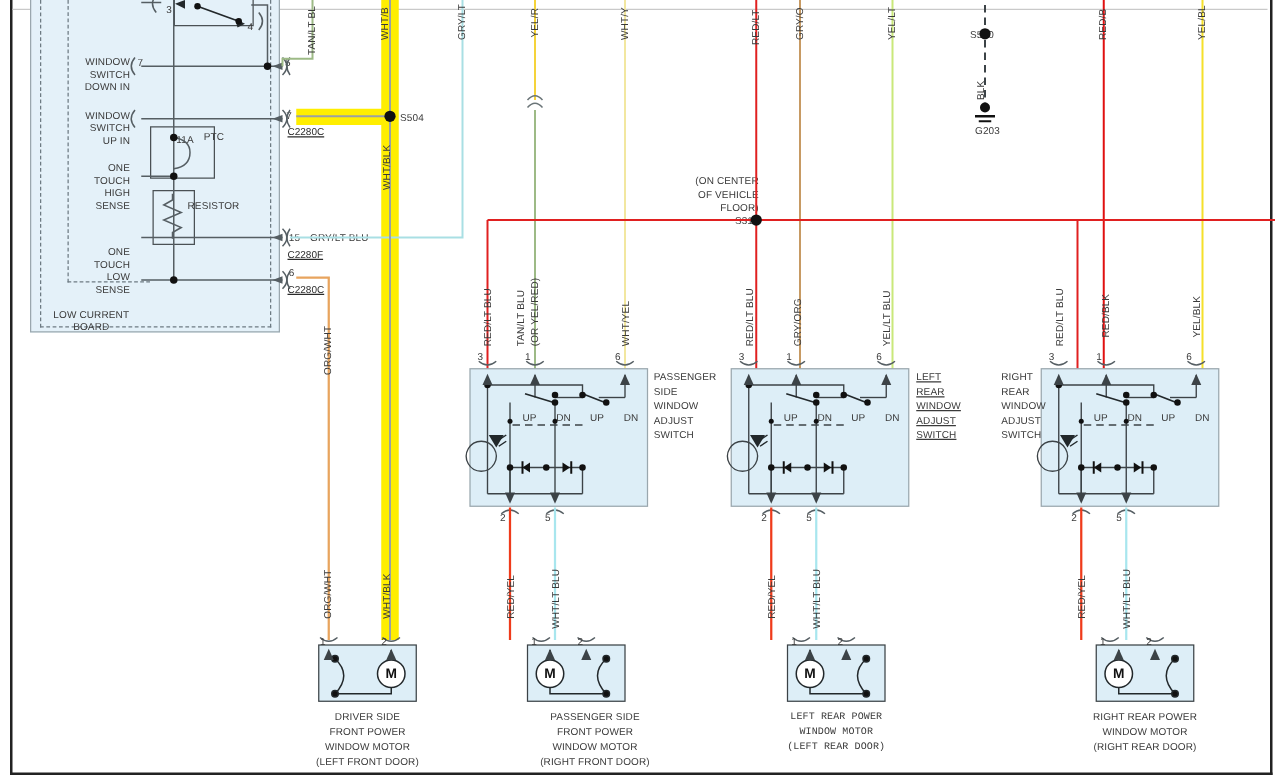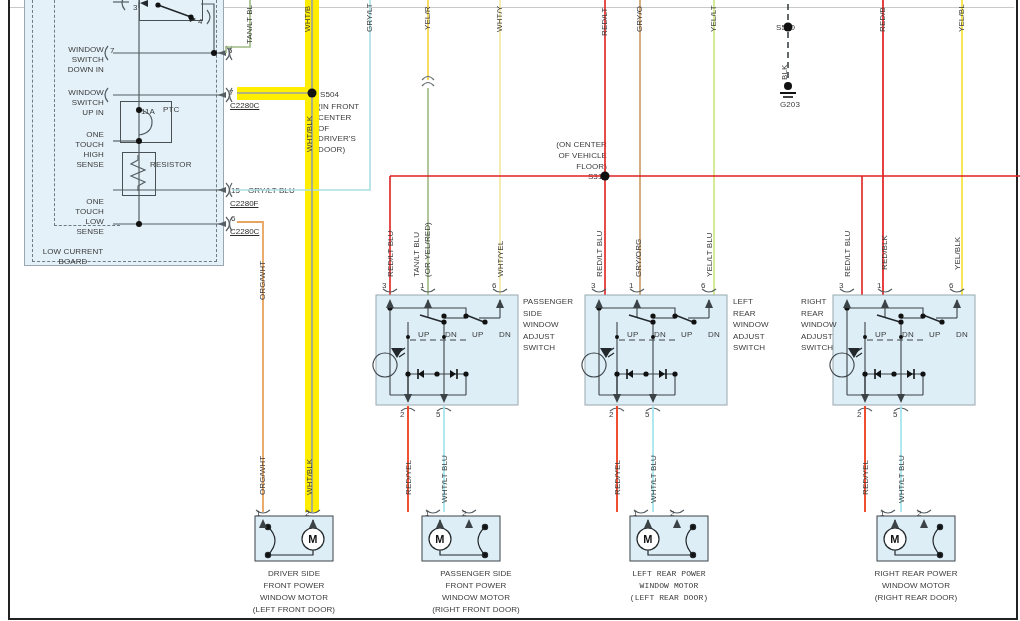--- a/index.html
+++ b/index.html
@@ -67,25 +67,20 @@
   <div class="conn" style="left:230px;top:101px;">C2280C</div>
 
   <div class="lbl" style="left:231px;top:186px;">15</div>
   <div class="lbl" style="left:248px;top:186px;">GRY/LT BLU</div>
   <div class="conn" style="left:230px;top:199px;">C2280F</div>
 
   <div class="lbl" style="left:231px;top:214px;">6</div>
   <div class="conn" style="left:230px;top:227px;">C2280C</div>
 
   <div class="lbl" style="left:320px;top:90px;">S504</div>
-  <div class="lbl" style="left:318px;top:102px;width:60px;line-height:1.35;">(IN FRONT
-CENTER
-OF
-DRIVER'S
-DOOR)</div>
 
   <div class="lbl rgt" style="left:512px;top:140px;width:95px;line-height:1.35;text-align:right;">(ON CENTER
 OF VEHICLE
 FLOOR)</div>
   <div class="lbl rgt" style="left:512px;top:172px;width:95px;">S314</div>
 
   <div class="lbl" style="left:776px;top:23px;text-align:center;">S500</div>
   <div class="lbl ctr" style="left:755px;top:100px;width:70px;">G203</div>
   <div class="lbl vert" style="left:780px;top:80px;">BLK</div>
 
@@ -493,21 +488,21 @@
   <div class="lbl vert" style="left:705px;top:277px;">YEL/LT BLU</div>
   <div class="lbl" style="left:591px;top:281px;">3</div>
   <div class="lbl" style="left:629px;top:281px;">1</div>
   <div class="lbl" style="left:701px;top:281px;">6</div>
   <div class="lbl" style="left:609px;top:410px;">2</div>
   <div class="lbl" style="left:645px;top:410px;">5</div>
   <div class="lbl" style="left:627px;top:330px;">UP</div>
   <div class="lbl" style="left:654px;top:330px;">DN</div>
   <div class="lbl" style="left:681px;top:330px;">UP</div>
   <div class="lbl" style="left:708px;top:330px;">DN</div>
-  <div class="lbl" style="left:733px;top:296px;width:60px;line-height:1.45;">LEFT
+  <div class="lbl" style="left:733px;top:296px;width:60px;line-height:1.45;text-decoration:underline;">LEFT
 REAR
 WINDOW
 ADJUST
 SWITCH</div>
   <div class="lbl vert" style="left:613px;top:495px;">RED/YEL</div>
   <div class="lbl vert" style="left:649px;top:503px;">WHT/LT BLU</div>
 
   <div class="lbl vert" style="left:843px;top:277px;">RED/LT BLU</div>
   <div class="lbl vert" style="left:880px;top:270px;">RED/BLK</div>
   <div class="lbl vert" style="left:953px;top:270px;">YEL/BLK</div>

